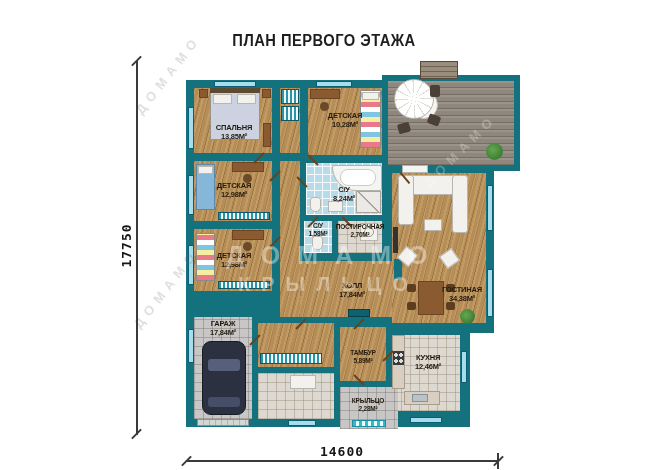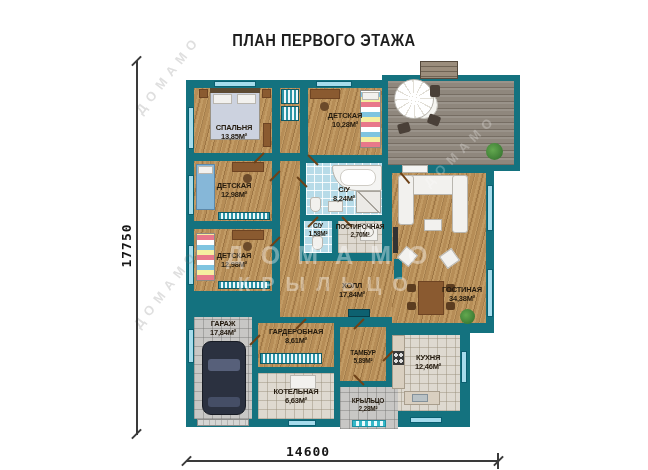--- a/index.html
+++ b/index.html
@@ -212,35 +212,27 @@
       <span>17,84м²</span>
     </div>
   <div class="rlabel" style="left:436px;top:262px;width:52px">
     <span>ГОСТИНАЯ</span>
       <span>34,38м²</span>
     </div>
   <div class="rlabel" style="left:194px;top:296px;width:58px">
     <span>ГАРАЖ</span>
       <span>17,84м²</span>
     </div>
-  <div class="rlabel" style="left:258px;top:304px;width:76px">
-    <span>ГАРДЕРОБНАЯ</span>
-      <span>8,61м²</span>
-    </div>
   <div class="rlabel sm" style="left:338px;top:326px;width:50px">
     <span>ТАМБУР</span>
       <span>5,89м²</span>
     </div>
   <div class="rlabel" style="left:404px;top:330px;width:48px">
     <span>КУХНЯ</span>
       <span>12,46м²</span>
-    </div>
-  <div class="rlabel" style="left:260px;top:364px;width:72px">
-    <span>КОТЕЛЬНАЯ</span>
-      <span>6,63м²</span>
     </div>
   <div class="rlabel sm" style="left:340px;top:374px;width:56px">
     <span>КРЫЛЬЦО</span>
       <span>2,28м²</span>
     </div>
 
   <div class="wm" style="left:226px;top:218px;font-size:25px;letter-spacing:17px">ДОМАМО</div>
   <div class="wm" style="left:238px;top:250px;font-size:20px;letter-spacing:11px">КРЫЛЬЦО</div>
   <div class="wmg" style="left:120px;top:44px;font-size:13px;letter-spacing:6px;transform:rotate(-52deg)">ДОМАМО</div>
   <div class="wmg" style="left:118px;top:258px;font-size:13px;letter-spacing:6px;transform:rotate(-52deg)">ДОМАМО</div>
@@ -248,16 +240,16 @@
 
   <div class="abs dline" style="left:136px;top:38px;width:1.5px;height:374px"></div>
   <div class="abs tick" style="left:130px;top:37px"></div>
   <div class="abs tick" style="left:130px;top:410px"></div>
   <div class="abs dimtxt" style="left:96px;top:215px;width:60px;text-align:center;transform:rotate(-90deg)">17750</div>
 
   <div class="abs dline" style="left:186px;top:437px;width:312px;height:1.5px"></div>
   <div class="abs tick" style="left:180px;top:437px"></div>
   <div class="abs tick" style="left:492px;top:437px"></div>
   <div class="abs dline" style="left:497px;top:430px;width:1.5px;height:16px"></div>
-  <div class="abs dimtxt" style="left:286px;top:421px;width:112px;">14600</div>
+  <div class="abs dimtxt" style="left:286px;top:421px;width:112px;text-align:center">14600</div>
 
 
 </div>
 
 </body></html>

